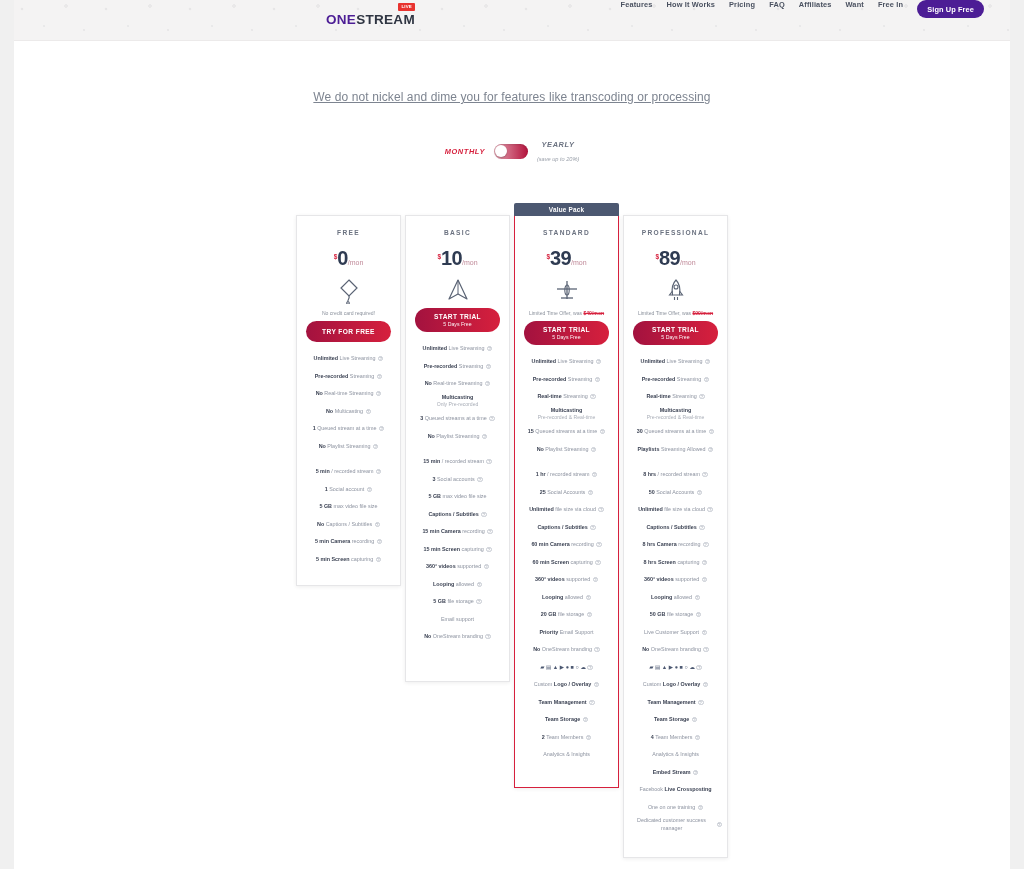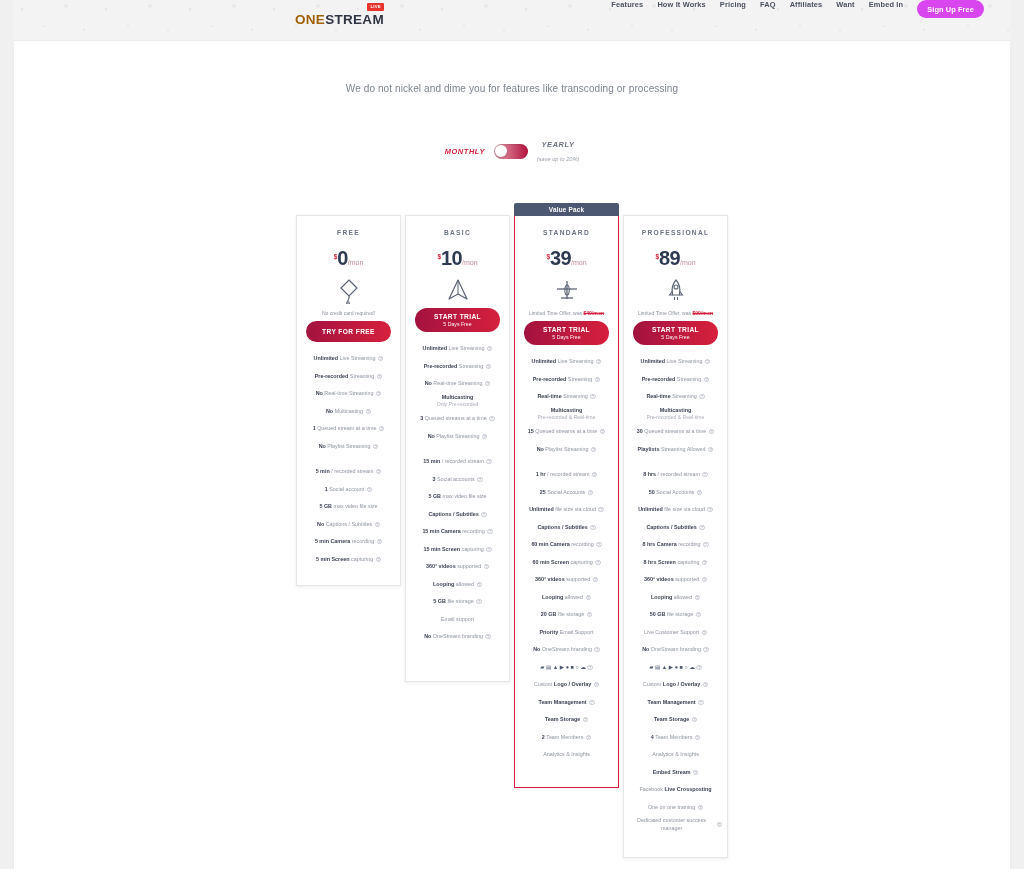--- a/index.html
+++ b/index.html
@@ -26,45 +26,45 @@
     background-image:
       radial-gradient(circle at 8px 9px, rgba(160,160,165,.16) 1.4px, transparent 1.6px),
       radial-gradient(circle at 30px 26px, rgba(160,160,165,.13) 1.2px, transparent 1.4px),
       radial-gradient(circle at 52px 6px, rgba(160,160,165,.12) 1.6px, transparent 1.8px),
       radial-gradient(circle at 70px 30px, rgba(160,160,165,.14) 1.2px, transparent 1.4px);
     background-size: 84px 40px;
     pointer-events:none;
   }
   .logo-wrap { position:absolute; left:281px; top:10px; height:20px; }
   .logo { position:relative; font-weight:bold; font-size:13.5px; letter-spacing:.3px; line-height:20px; }
-  .logo .one { color:#a16207; }
+  .logo .one { color:#4c1d95;margin-left:31px; }
   .logo .stream { color:#2f3542; }
   .logo-badge {
     position:absolute; right:0px; top:-7px;
     background:#e8332f; color:#fff; font-size:4.4px; font-weight:bold;
     padding:1px 3px; border-radius:1px; letter-spacing:.2px; line-height:6px;
   }
   .nav { position:absolute; right:26px; top:0; height:27px; display:flex; align-items:flex-start; gap:14px; }
   .nav a {
     font-size:7.4px; color:#4a5160; text-decoration:none; font-weight:600;
     letter-spacing:.15px; white-space:nowrap;
   }
   .nav .signup {
-    background:#d946ef; color:#fff; border-radius:10px;
+    background:#4c1d95; color:#fff; border-radius:10px;
     padding:4.5px 10px; font-size:7.4px; font-weight:bold; letter-spacing:.1px;
   }
 
   
   .title {
     position:absolute; top:73px; width:1024px; text-align:center;
     font-size:16px; color:#5a6374; font-weight:400; letter-spacing:.2px;
   }
   .subtitle {
-    position:absolute; top:83px; width:1024px; text-align:center;
-    font-size:10px; color:#7d8490; letter-spacing:.1px;
+    position:absolute; top:90px; width:1024px; text-align:center;
+    font-size:12px; color:#7d8490; letter-spacing:.1px;text-decoration:underline;
   }
 
   
   .toggle-row {
     position:absolute; top:140px; left:0; width:1024px;
     display:flex; justify-content:center; align-items:center; gap:9px;font-style:italic;
   }
   .toggle-label-monthly {
     font-size:7.4px; font-weight:bold; color:#d6203d; letter-spacing:.6px;
   }
@@ -180,21 +180,21 @@
         <span class="logo-badge">LIVE</span>
       </div>
     </div>
     <div class="nav">
       <a href="#">Features</a>
       <a href="#">How It Works</a>
       <a href="#">Pricing</a>
       <a href="#">FAQ</a>
       <a href="#">Affiliates</a>
       <a href="#">Want</a>
-      <a href="#">Embed In</a>
+      <a href="#">Free In</a>
       <a href="#" class="signup">Sign Up Free</a>
     </div>
   </div>
 
   <div class="subtitle">We do not nickel and dime you for features like transcoding or processing</div>
 
   <div class="toggle-row">
     <span class="toggle-label-monthly">MONTHLY</span>
     <div class="switch">
       <div class="knob"></div>

